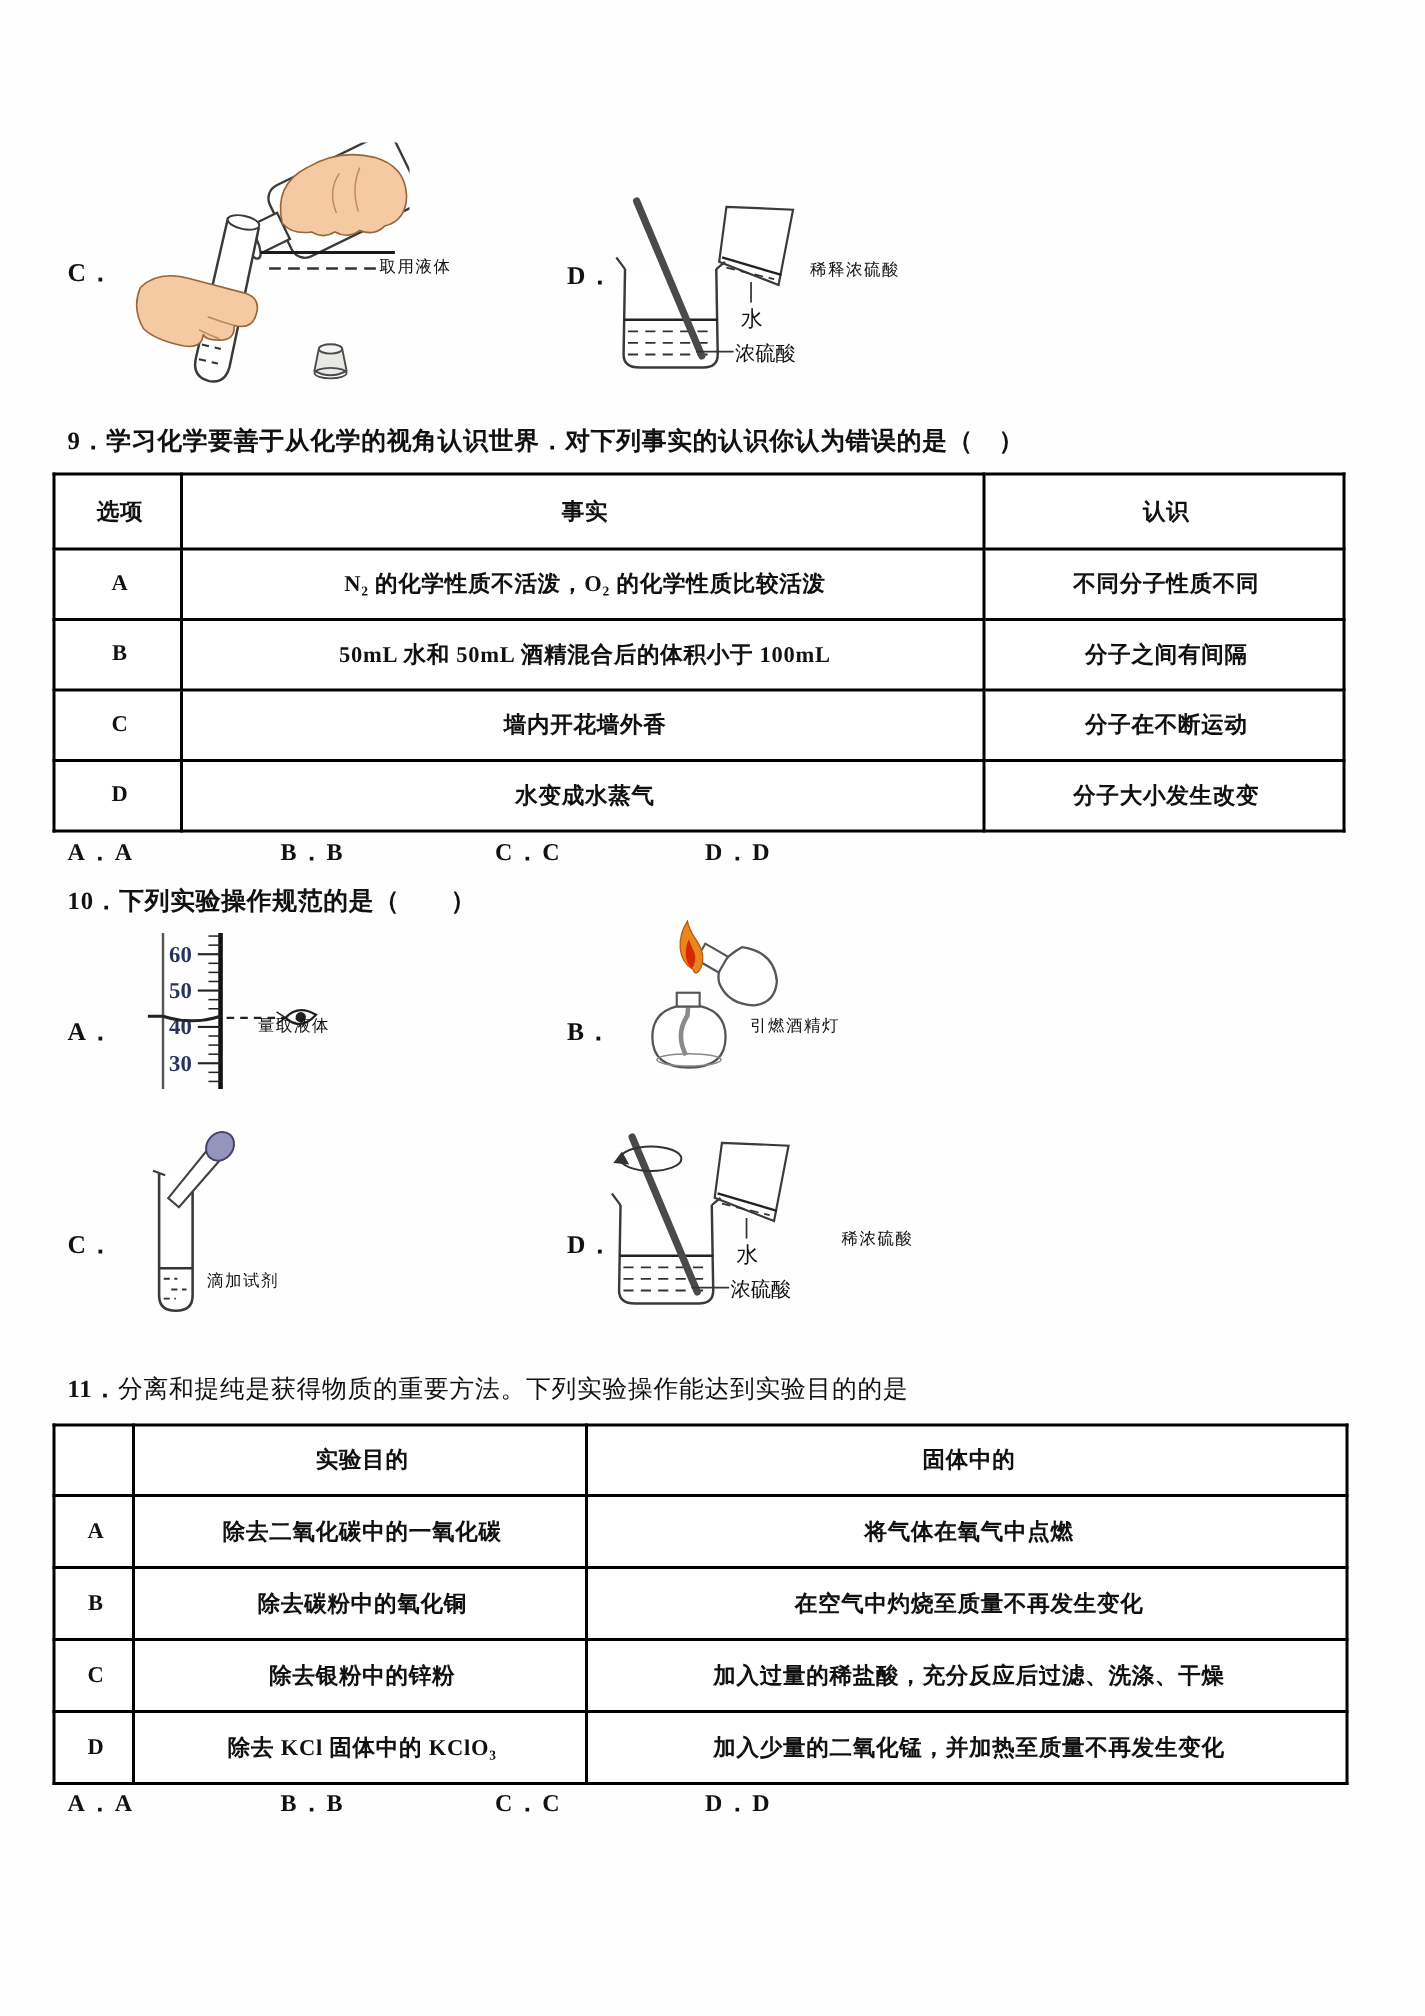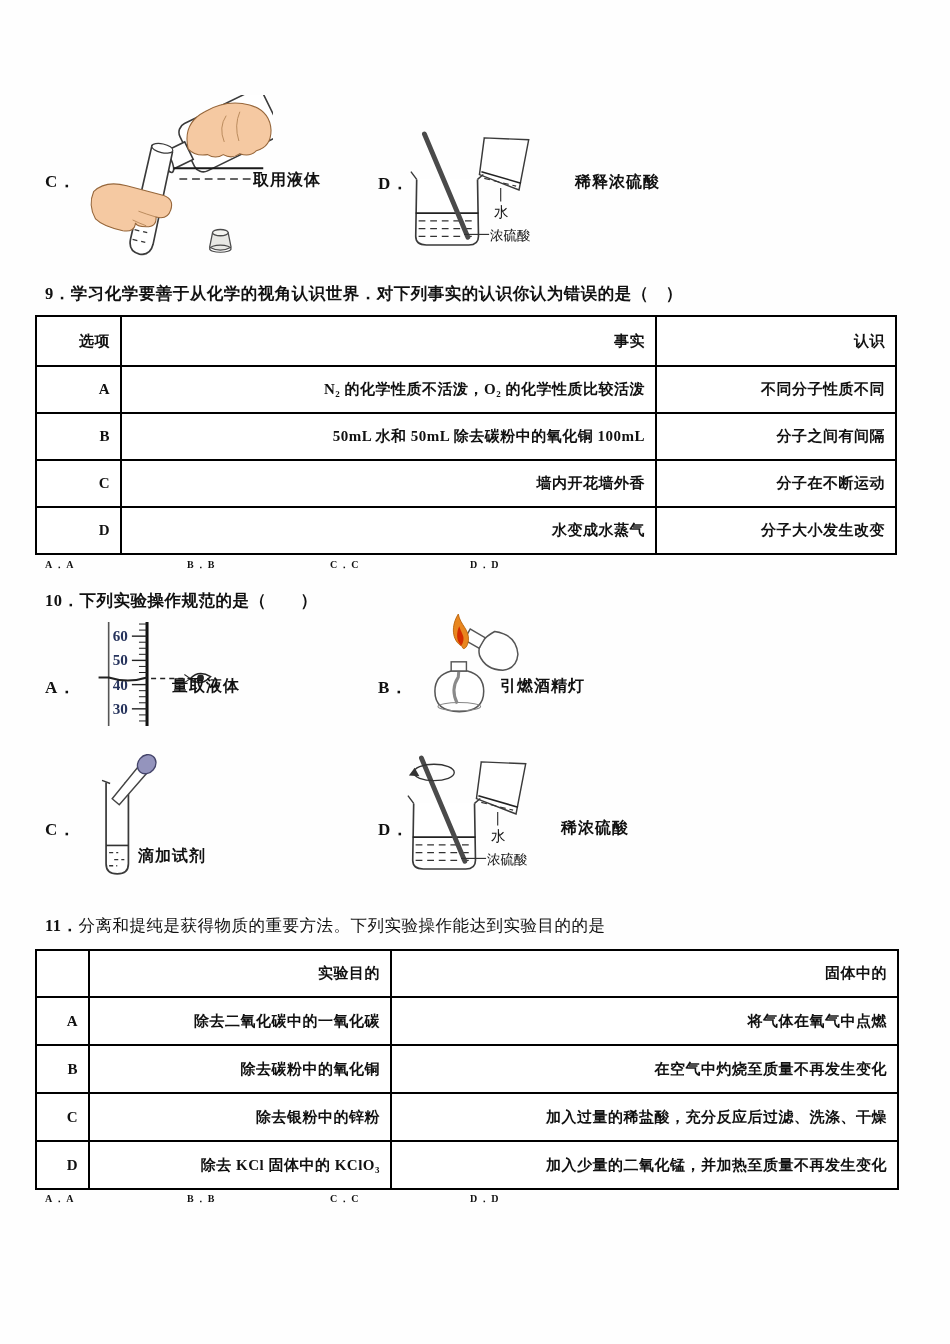--- a/index.html
+++ b/index.html
@@ -3,30 +3,30 @@
 <meta charset="utf-8">
 <style>
   html,body{margin:0;padding:0;background:#ffffff;}
   #page{
     position:relative; width:950px; height:1344px; background:#fefefe;
     font-family:"Liberation Serif","DejaVu Serif",serif; color:#111;
     overflow:hidden;
   }
   .abs{position:absolute;}
   .opt-label{font-size:17px;font-weight:bold;letter-spacing:1px;}
-  .caption{font-size:16px;font-weight:bold;letter-spacing:1px;}
+  .caption{font-size:11px;font-weight:normal;letter-spacing:1px;}
   .qtitle{font-size:16.5px;font-weight:bold;letter-spacing:0.5px;white-space:nowrap;}
   .qtitle-light{font-size:16.5px;letter-spacing:0.5px;white-space:nowrap;}
   .qtitle-light b{font-weight:bold;}
   table.sheet{border-collapse:collapse;table-layout:fixed;background:#fff;}
   table.sheet td,table.sheet th{
-    border:2px solid #000; font-size:15px; font-weight:bold; text-align:right;
+    border:2px solid #000; font-size:15px; font-weight:bold; text-align:center;
     vertical-align:middle; padding:2px 10px 2px 13px; letter-spacing:0.5px;
   }
-  .ansrow span{font-size:10px;font-weight:bold;letter-spacing:2px;}
+  .ansrow span{font-size:16px;font-weight:bold;letter-spacing:2px;}
   svg text{font-family:"Liberation Serif","DejaVu Serif",serif;}
 </style>
 </head>
 <body>
 
 <div id="page">
 
   <div class="abs opt-label" style="left:45px;top:170px;">C．</div>
 
   <svg class="abs" style="left:78px;top:95px;" width="195" height="168" viewBox="0 0 200 170">
@@ -82,21 +82,21 @@
       <line x1="11" y1="104" x2="70" y2="104" stroke="#333" stroke-width="1.3" stroke-dasharray="7,5"></line>
       <line x1="11" y1="112" x2="70" y2="112" stroke="#333" stroke-width="1.3" stroke-dasharray="7,5"></line>
     </g>
     <line x1="17" y1="6" x2="62" y2="113" stroke-width="5" stroke-linecap="round" stroke="#4a4a4a"></line>
     <line x1="96" y1="62" x2="96" y2="76" stroke="#333" stroke-width="1.2"></line>
     <text x="89" y="92" font-size="15" fill="#111">水</text>
     <line x1="58" y1="110" x2="84" y2="110" stroke="#333" stroke-width="1.2"></line>
     <text x="85" y="116" font-size="14" fill="#111">浓硫酸</text>
   </svg>
 
-  <div class="abs caption" style="left:575px;top:172px;">稀释浓硫酸</div>
+  <div class="abs caption" style="left:540px;top:172px;">稀释浓硫酸</div>
 
   <div class="abs qtitle" style="left:45px;top:283px;">9．学习化学要善于从化学的视角认识世界．对下列事实的认识你认为错误的是（　）</div>
 
   <table class="sheet abs" style="left:35px;top:315px;width:860px;">
     <colgroup>
         <col style="width:85px">
         <col style="width:535px">
         <col style="width:240px">
       </colgroup>
     <tbody>
@@ -105,21 +105,21 @@
       <th>事实</th>
       <th>认识</th>
     </tr>
     <tr style="height:47px">
       <td>A</td>
       <td>N₂ 的化学性质不活泼，O₂ 的化学性质比较活泼</td>
       <td>不同分子性质不同</td>
     </tr>
     <tr style="height:47px">
       <td>B</td>
-      <td>50mL 水和 50mL 除去碳粉中的氧化铜 100mL</td>
+      <td>50mL 水和 50mL 酒精混合后的体积小于 100mL</td>
       <td>分子之间有间隔</td>
     </tr>
     <tr style="height:47px">
       <td>C</td>
       <td>墙内开花墙外香</td>
       <td>分子在不断运动</td>
     </tr>
     <tr style="height:47px">
       <td>D</td>
       <td>水变成水蒸气</td>

